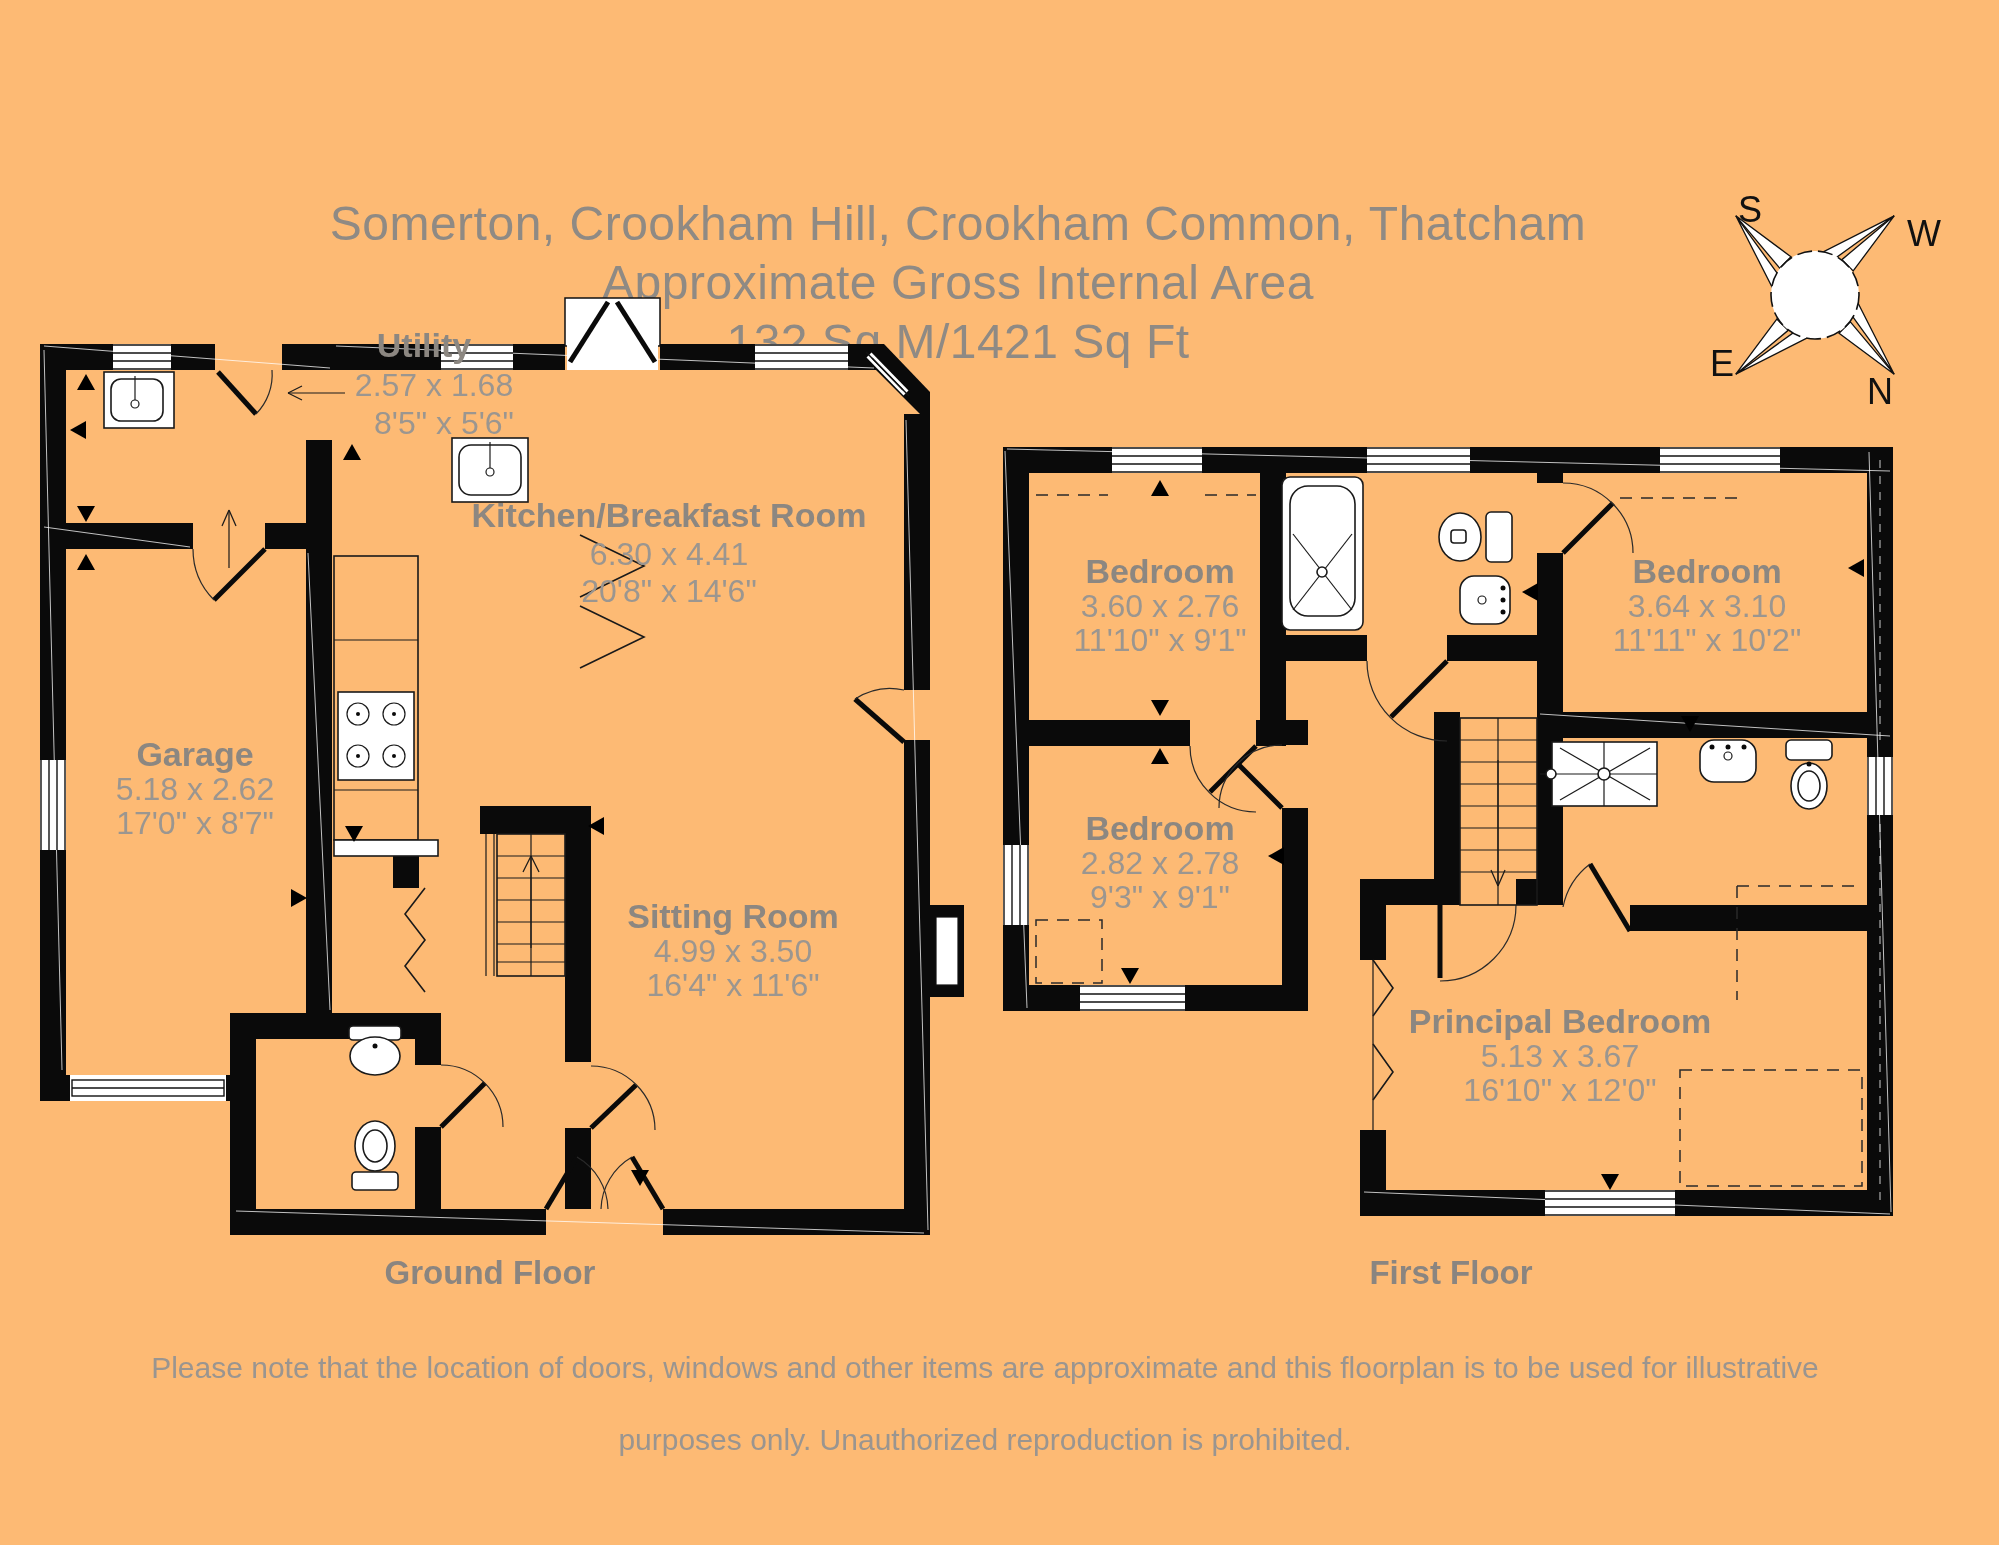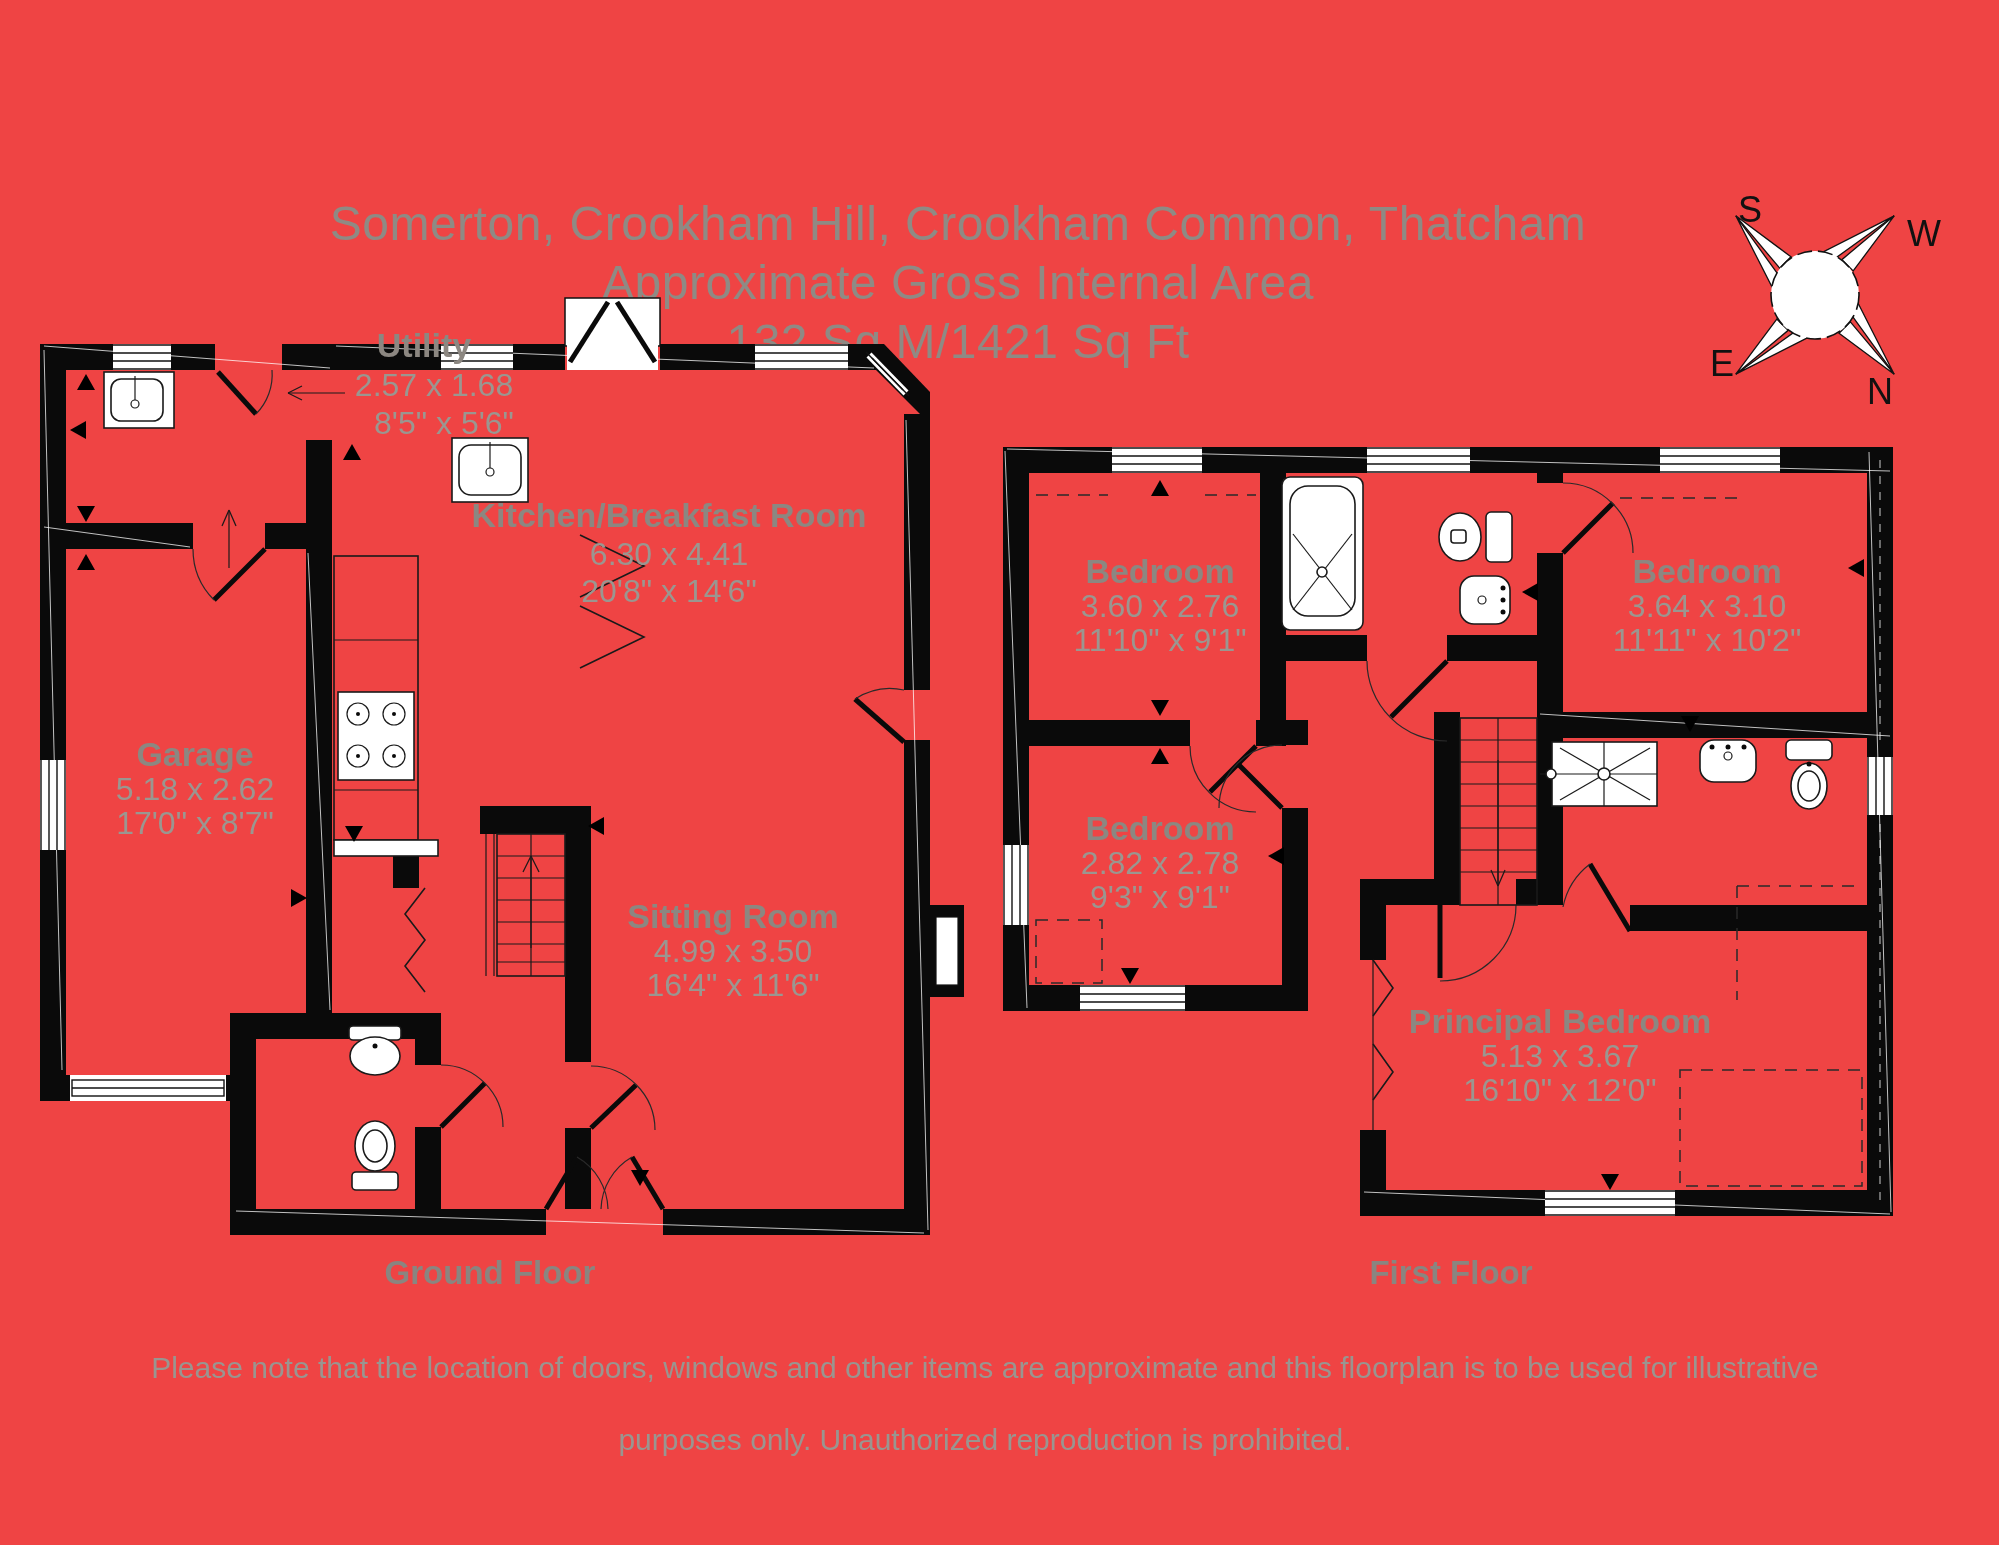--- a/index.html
+++ b/index.html
@@ -1,16 +1,16 @@
 <!DOCTYPE html>
 <html><head>
 <meta charset="utf-8">
 <style>
   html,body{margin:0;padding:0;background:#ffffff;}
-  .page{position:relative;width:1999px;height:1545px;background:#ef4444;overflow:hidden;
+  .page{position:relative;width:1999px;height:1545px;background:#fdba74;overflow:hidden;
         font-family:"Liberation Sans", sans-serif;}
   svg{position:absolute;left:0;top:0;}
   
   .wall{fill:#0a0a0a;stroke:none;}
   .thin{fill:none;stroke:#1a1a1a;stroke-width:1.6;}
   .thin2{fill:none;stroke:#1a1a1a;stroke-width:1.2;}
   .fix{fill:#ffffff;stroke:#1a1a1a;stroke-width:1.6;}
   .arc{fill:none;stroke:#2a2a2a;stroke-width:1.2;}
   .leaf{stroke:#0a0a0a;stroke-width:5;stroke-linecap:butt;}
   .wl{stroke:#111;stroke-width:1.4;}

